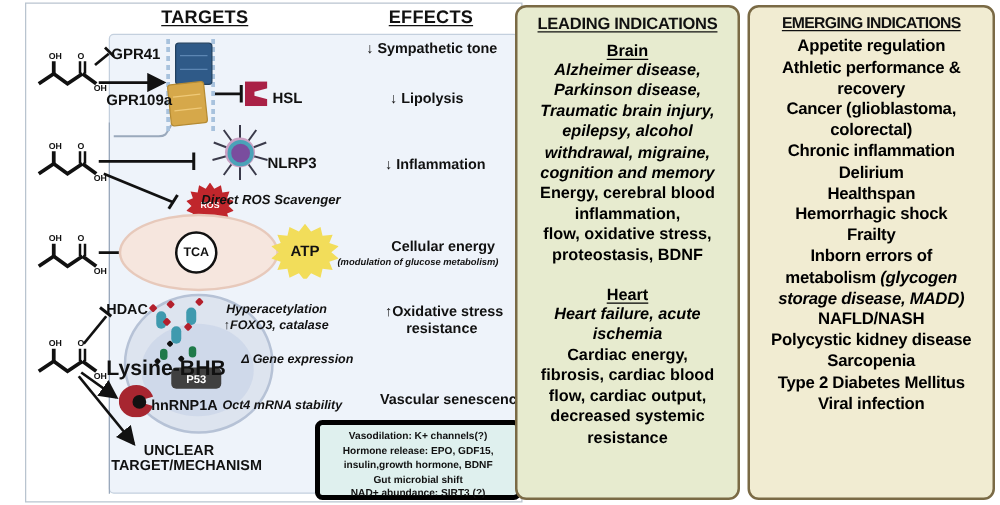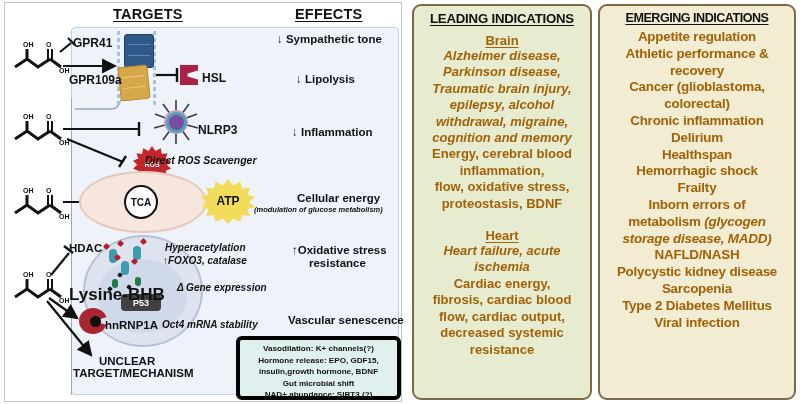--- a/index.html
+++ b/index.html
@@ -12,21 +12,21 @@
   }
   #figure {
     position: relative;
     width: 800px; height: 404px;
     background: #ffffff;
   }
 
   
   #mech-panel {
     position: absolute;
-    left: 4px; top: 2px;
+    left: 20px; top: 2px;
     width: 398px; height: 400px;
     background: #ffffff;
     border: 1px solid #b9c4cf;
   }
   .col-header {
     position: absolute;
     font-weight: bold;
     font-size: 14.5px;
     color: #111;
     text-decoration: underline;
@@ -313,21 +313,21 @@
     font-weight: bold;
     font-size: 13.2px;
     color: #111;
     text-decoration: underline;
     text-underline-offset: 2px;
     letter-spacing: -.2px;
     white-space: nowrap;
     margin-bottom: 4px;
   }
   #panel-emerging .ind-title { font-size: 12.6px; letter-spacing: -.5px; }
-  .ind-body { text-align: center; color: #a16207; }
+  .ind-body { text-align: center; color: #000000; }
   .ind-sub {
     font-weight: bold;
     font-size: 13px;
     text-decoration: underline;
     text-underline-offset: 2px;
     margin-top: 7px;
   }
   .ind-line { font-size: 13px; font-weight: bold; line-height: 16.4px; }
   .ind-line.it { font-style: italic; }
   #panel-emerging .ind-line { font-size: 13.4px; line-height: 16.8px; letter-spacing: -.2px; }

